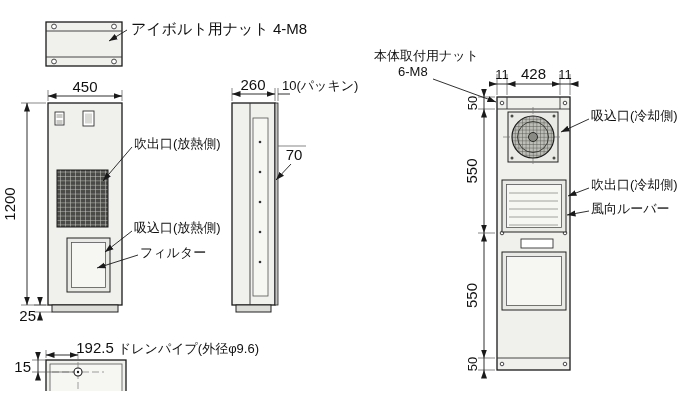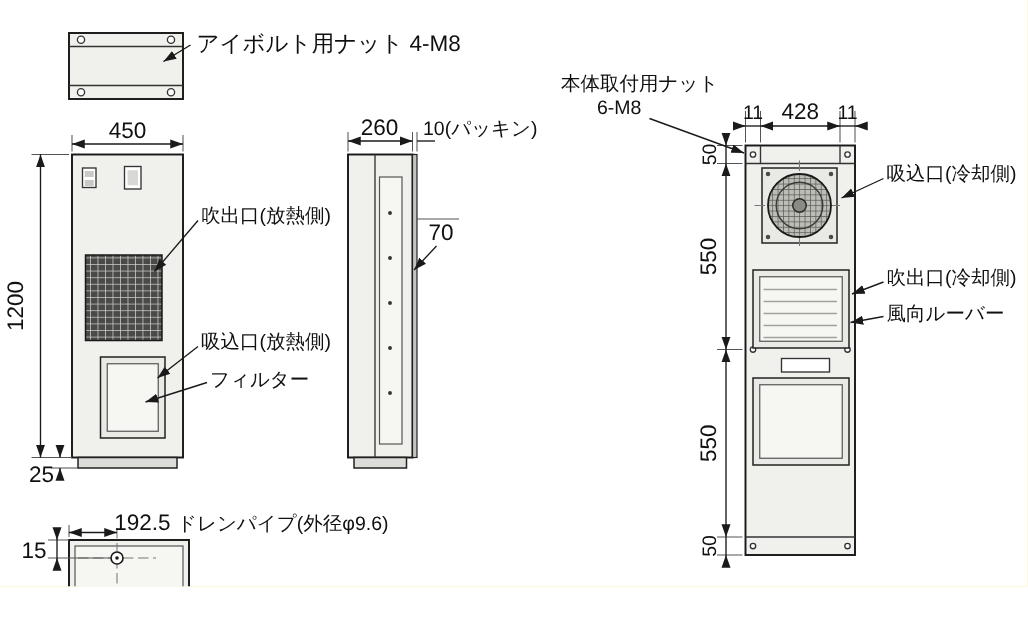--- a/index.html
+++ b/index.html
@@ -1,16 +1,16 @@
 <!DOCTYPE html>
 <html><head>
 <meta charset="utf-8">
 <style>
   html,body{margin:0;padding:0;background:#ffffff;}
-  .stage{position:relative;width:685px;height:391px;background:#fde047;overflow:hidden;}
+  .stage{position:relative;width:685px;height:391px;background:#b91c1c;overflow:hidden;}
   svg{display:block;}
   text{font-family:"Liberation Sans","DejaVu Sans",sans-serif;fill:#101010;}
   .dimtext{font-size:15px;}
   .dimtext-s{font-size:13px;}
   .label{font-size:13px;}
   .label-lg{font-size:15px;}
   .outline{fill:#f0f0ed;stroke:#1a1a1a;stroke-width:1.3;}
   .panel{fill:#e9e9e5;stroke:#222222;stroke-width:1;}
   .panel2{fill:#dcdcd8;stroke:#222222;stroke-width:1;}
   .inner{fill:#f6f6f3;stroke:#555555;stroke-width:0.8;}

